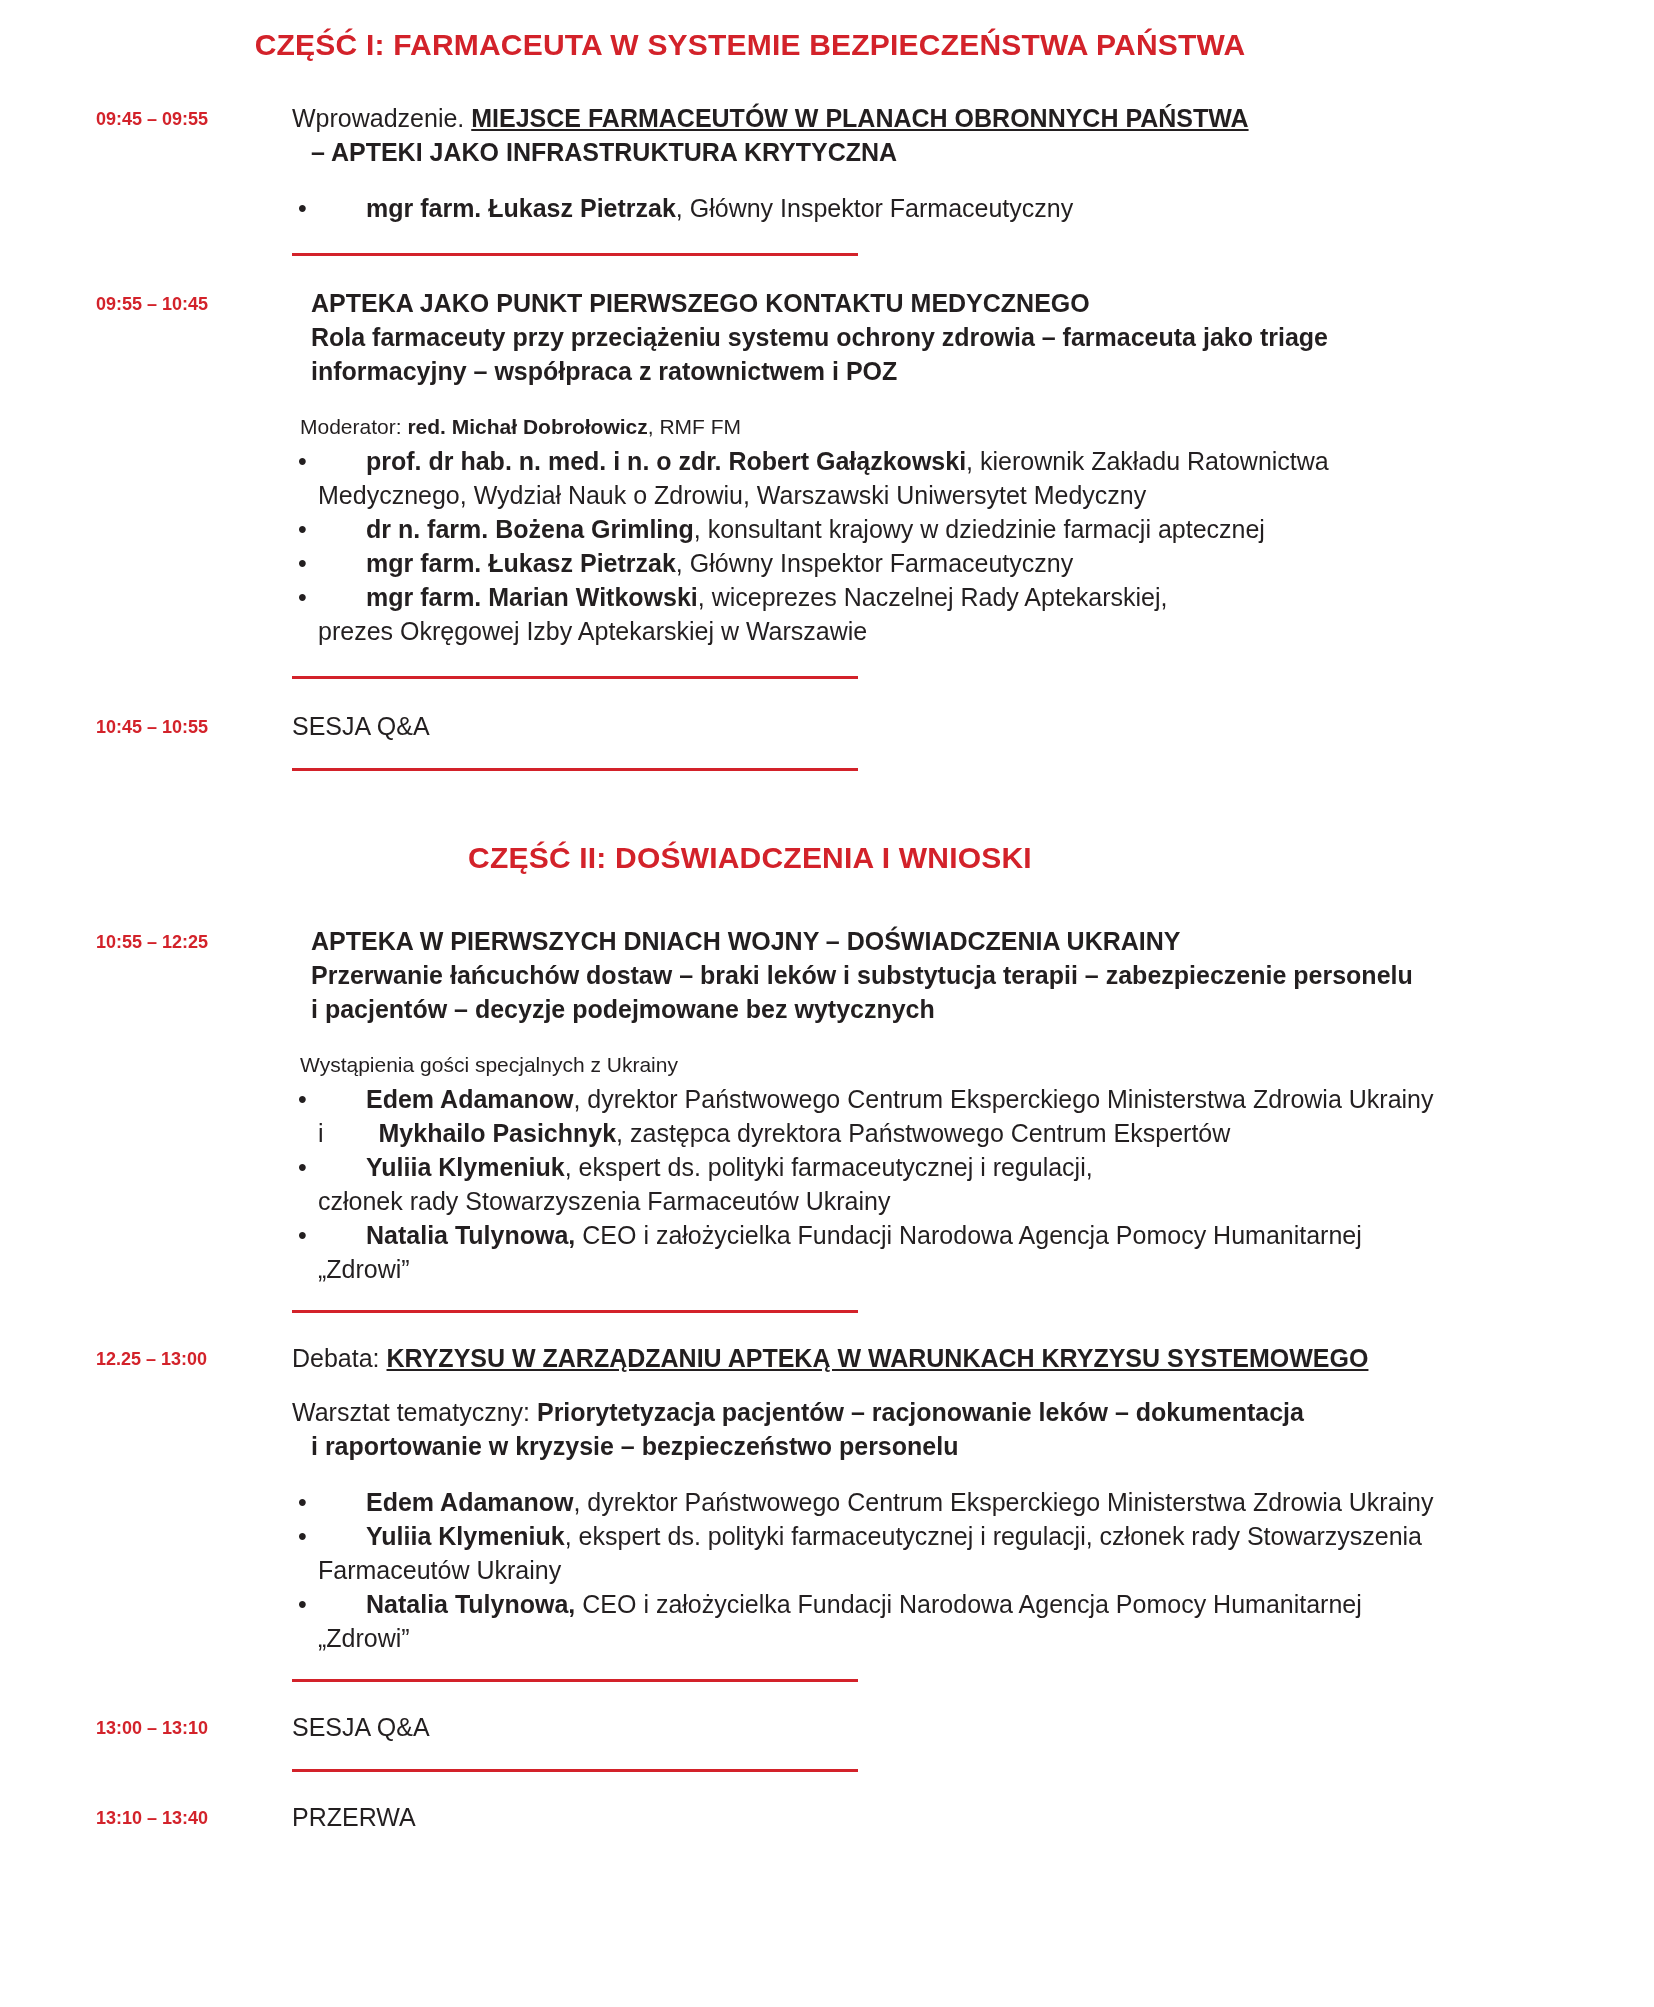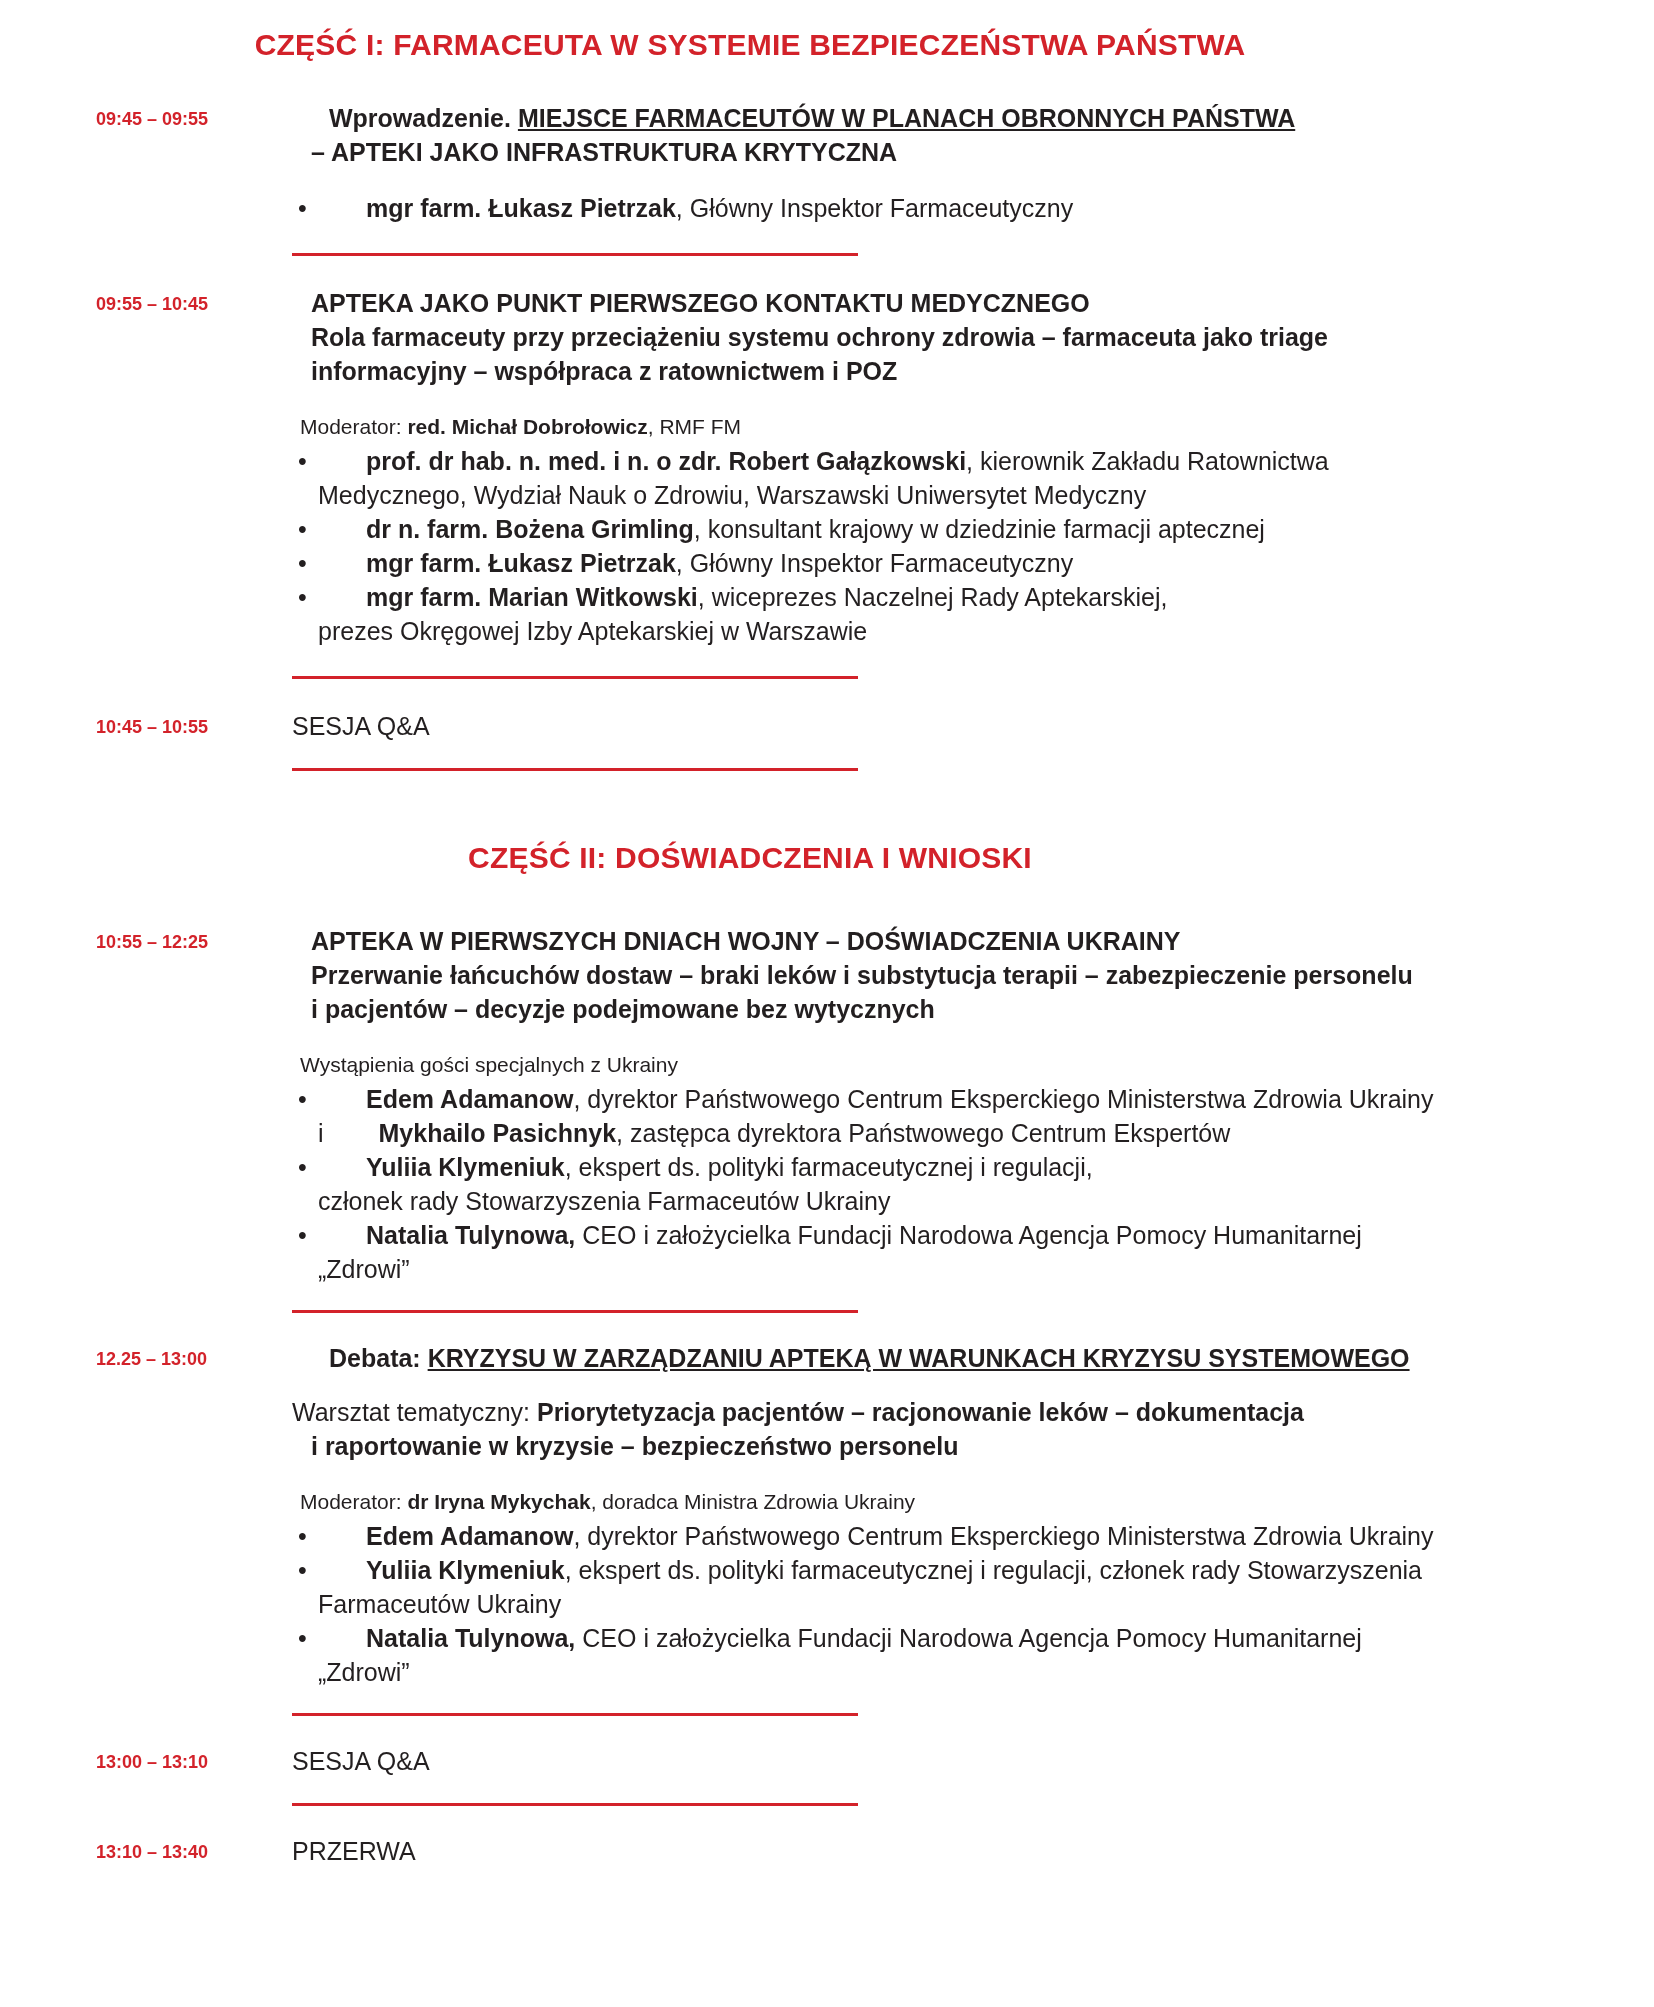--- a/index.html
+++ b/index.html
@@ -56,21 +56,21 @@
     min-width: 0;
   }
 
   
   .title-line {
     font-size: 25px;
     line-height: 34px;
     color: #231f20;
   }
   .title-line.bold { font-weight: bold; margin-left: 19px; }
-  .title-line .lead { font-weight: bold; margin-left: 37px; }
+  .title-line .lead { font-weight: normal; }
   .title-line .strong { font-weight: bold; text-decoration: underline; }
 
   .sub-block {
     font-size: 25px;
     line-height: 34px;
     margin-top: 22px;
   }
   .sub-block.tight { margin-top: 20px; }
   .bold { font-weight: bold; }
 
@@ -249,23 +249,20 @@
       </div>
 
       <div class="sub-block tight">
         <div class="title-line">
           <span>Warsztat tematyczny: </span><span class="bold">Priorytetyzacja pacjentów – racjonowanie leków – dokumentacja</span>
         </div>
         <div class="title-line bold">i raportowanie w kryzysie – bezpieczeństwo personelu</div>
       </div>
 
       <div class="sub-block">
-        <div class="intro-line">
-          <span>Moderator: </span><span class="bold">dr Iryna Mykychak</span><span>, doradca Ministra Zdrowia Ukrainy</span>
-        </div>
         <ul class="people">
           <li>
             <span class="dot">•</span><span class="nm">Edem Adamanow</span><span>, dyrektor Państwowego Centrum Eksperckiego Ministerstwa Zdrowia Ukrainy</span>
           </li>
           <li>
             <span class="dot">•</span><span class="nm">Yuliia Klymeniuk</span><span>, ekspert ds. polityki farmaceutycznej i regulacji, członek rady Stowarzyszenia</span>
             <span class="cont-indent">Farmaceutów Ukrainy</span>
           </li>
           <li>
             <span class="dot">•</span><span class="nm">Natalia Tulynowa,</span><span> CEO i założycielka Fundacji Narodowa Agencja Pomocy Humanitarnej „Zdrowi”</span>

